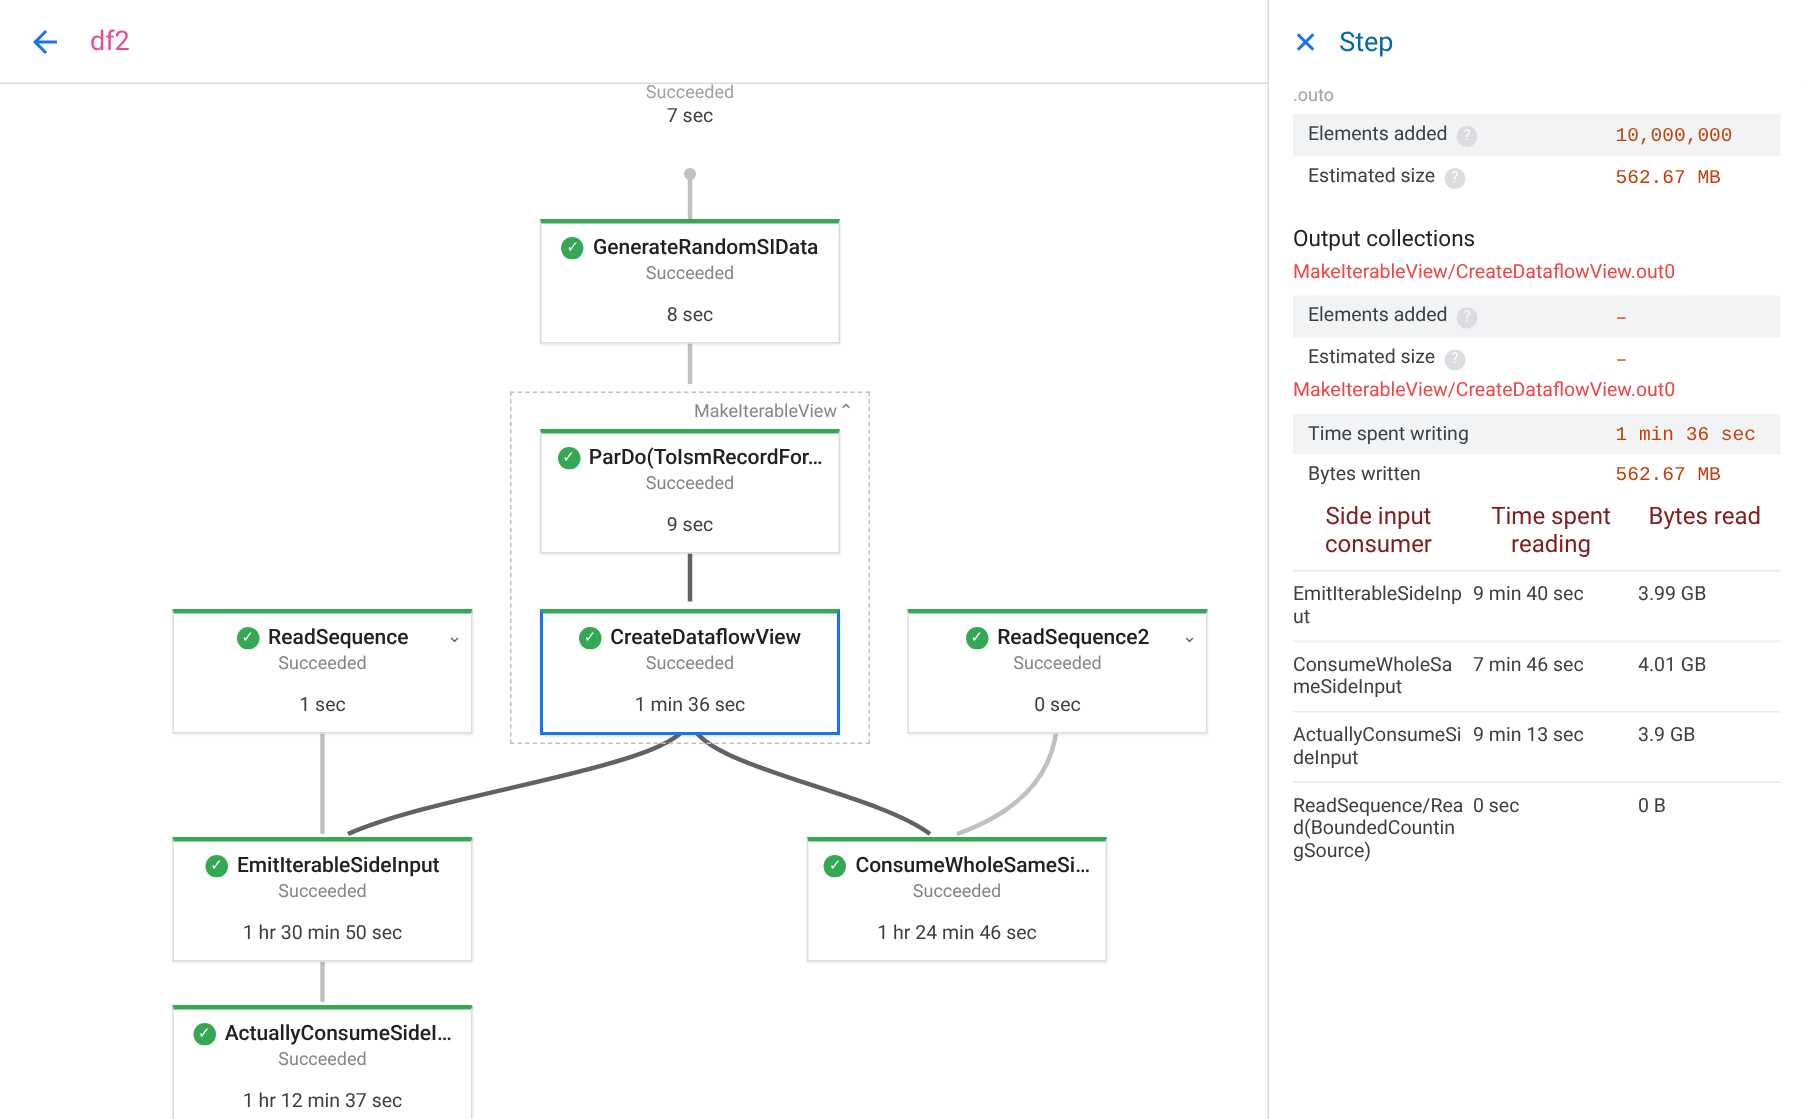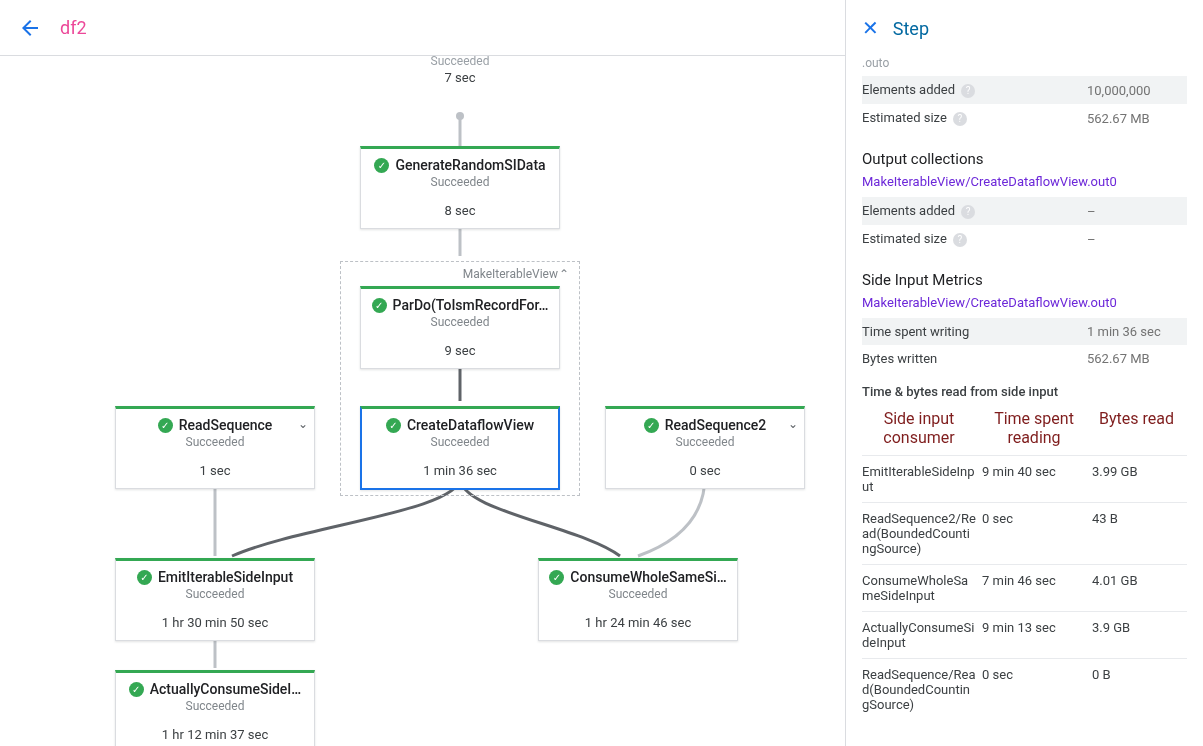--- a/index.html
+++ b/index.html
@@ -100,51 +100,52 @@
     height: 690px;
   }
   .truncated-top {
     color: #9aa0a6;
     font-size: 12px;
     padding-bottom: 6px;
   }
   .kv-row {
     display: flex;
     align-items: center;
-    padding: 6px 0;
+    padding: 6px 10px;
     font-size: 13px;
   }
   .kv-row.stripe { background: #f1f3f4; }
   .kv-label {
     flex: 1;
     color: #3c4043;
   }
   .kv-value {
     min-width: 100px;
-    color: #737373;
+    color: #c2410c;
+    font-family: Liberation Mono, monospace;
   }
   .help-icon {
     display: inline-block;
     width: 14px; height: 14px;
     border-radius: 50%;
     background: #dadce0;
     color: #fff;
     font-size: 10px;
     text-align: center;
     line-height: 14px;
     margin-left: 6px;
   }
   .section-title {
     font-size: 15px;
     color: #202124;
     margin: 18px 0 6px 0;
   }
   .sub-text {
     font-size: 13px;
-    color: #6d28d9;
+    color: #ef4444;
     margin-bottom: 8px;
     word-break: break-all;
   }
   .subhead {
     font-size: 13px;
     font-weight: 500;
     color: #3c4043;
     margin: 12px 0 6px 0;
   }
   .table {
@@ -416,50 +417,43 @@
     <div class="sub-text">MakeIterableView/CreateDataflowView.out0</div>
     <div class="kv-row stripe">
       <span class="kv-label"><span>Elements added</span><span class="help-icon">?</span></span>
       <span class="kv-value">–</span>
     </div>
     <div class="kv-row">
       <span class="kv-label"><span>Estimated size</span><span class="help-icon">?</span></span>
       <span class="kv-value">–</span>
     </div>
 
-    <div class="section-title">Side Input Metrics</div>
     <div class="sub-text">MakeIterableView/CreateDataflowView.out0</div>
     <div class="kv-row stripe">
       <span class="kv-label">Time spent writing</span>
       <span class="kv-value">1 min 36 sec</span>
     </div>
     <div class="kv-row">
       <span class="kv-label">Bytes written</span>
       <span class="kv-value">562.67 MB</span>
     </div>
 
-    <div class="subhead">Time &amp; bytes read from side input</div>
     <table class="table">
       <thead>
         <tr>
           <th>Side input consumer</th>
           <th>Time spent reading</th>
           <th>Bytes read</th>
         </tr>
       </thead>
       <tbody id="read-rows">
           <tr>
             <td>EmitIterableSideInput</td>
             <td>9 min 40 sec</td>
             <td>3.99 GB</td>
-          </tr>
-          <tr>
-            <td>ReadSequence2/Read(BoundedCountingSource)</td>
-            <td>0 sec</td>
-            <td>43 B</td>
           </tr>
           <tr>
             <td>ConsumeWholeSameSideInput</td>
             <td>7 min 46 sec</td>
             <td>4.01 GB</td>
           </tr>
           <tr>
             <td>ActuallyConsumeSideInput</td>
             <td>9 min 13 sec</td>
             <td>3.9 GB</td>

